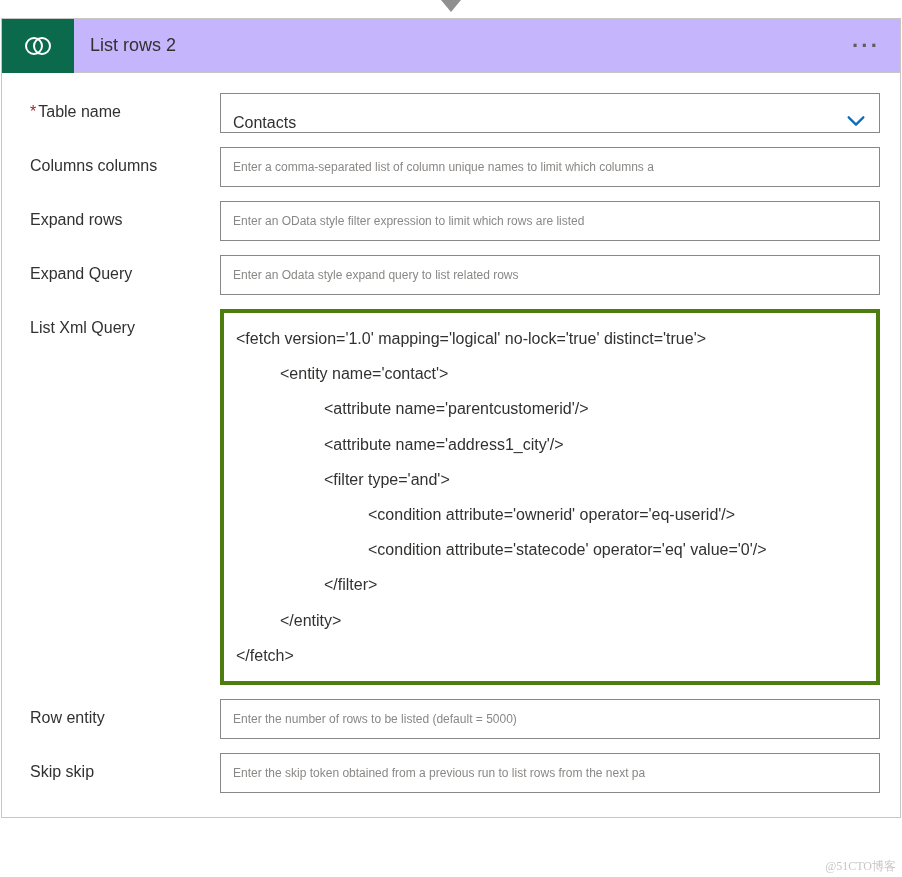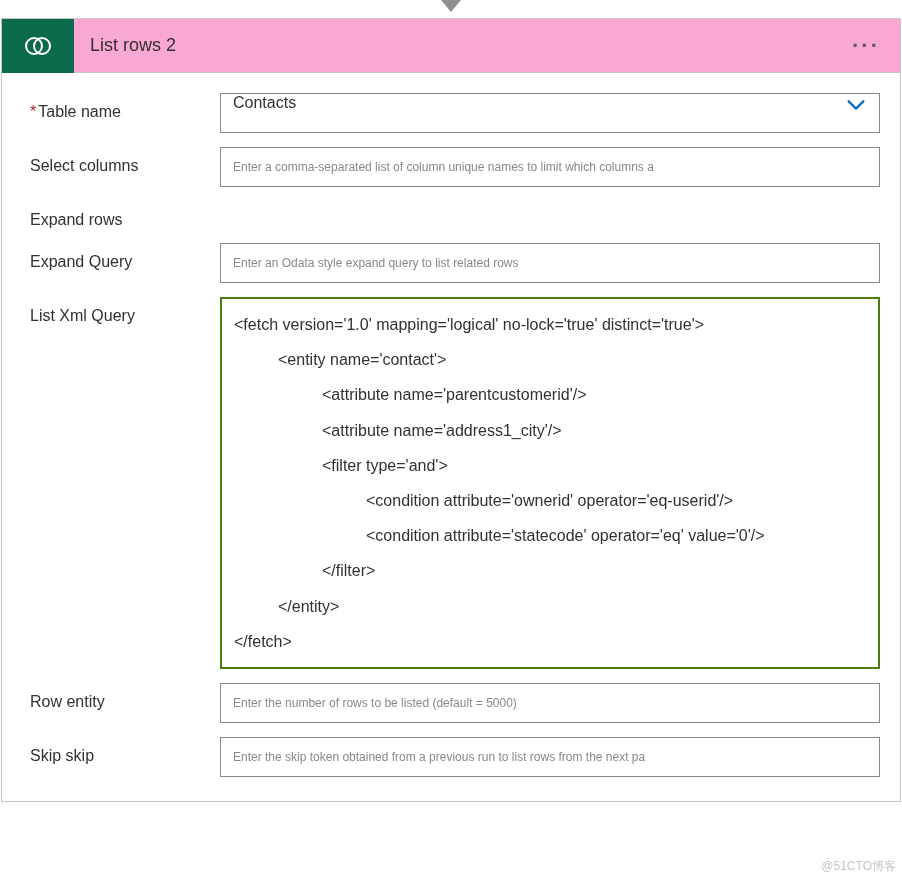--- a/index.html
+++ b/index.html
@@ -29,21 +29,21 @@
     }
     .card {
       border: 1px solid #c8c6c4;
       background: #fff;
       width: 900px;
       margin: 0 auto;
     }
     .header {
       display: flex;
       align-items: center;
-      background: #f9a8d4;
+      background: #c4b5fd;
       height: 54px;
       border-bottom: 1px solid #c8c6c4;
     }
     .header-icon {
       width: 72px;
       height: 54px;
       background: #0B6A4C;
       display: flex;
       align-items: center;
       justify-content: center;
@@ -85,21 +85,21 @@
       color: #a4262c;
       margin-right: 2px;
     }
     .form-control {
       flex: 1;
     }
     .select-box {
       border: 1px solid #8a8886;
       height: 40px;
       display: flex;
-      align-items: flex-start;
+      align-items: flex-end;
       padding: 0 12px;
       cursor: pointer;
       background: #fff;
     }
     .select-box .sel-value {
       flex: 1;
       font-size: 16px;
       color: #323130;
     }
     .select-box .chevron {
@@ -113,37 +113,38 @@
       padding: 14px 12px;
       font-size: 12px;
       font-family: inherit;
       color: #323130;
       outline: none;
     }
     .text-input::placeholder {
       color: #8a8886;
     }
     .textarea-box {
-      border: 2px solid #4d7c0f;
+      border: 4px solid #4d7c0f;
       width: 100%;
       padding: 8px 12px;
       font-size: 16px;
       font-family: inherit;
       color: #323130;
       background: #fff;
       white-space: pre;
       line-height: 2.2;
       overflow: hidden;
     }
     .watermark {
       position: fixed;
       right: 6px;
       bottom: 2px;
       font-size: 12px;
       color: #c8c6c4;
+      font-family: Liberation Serif, serif;
     }
     .ind1 { padding-left: 44px; display:block;}
     .ind2 { padding-left: 88px; display:block;}
     .ind3 { padding-left: 132px; display:block;}
   </style>
 </head>
 <body>
 
 <div class="arrow-container">
   <div class="arrow-down"></div>
@@ -173,28 +174,31 @@
           <span class="chevron">
             <svg viewBox="0 0 24 24">
                 <path d="M4 8 L12 16 L20 8" stroke="#0F6CBD" stroke-width="2.5" fill="none" stroke-linecap="round" stroke-linejoin="round"></path>
               </svg>
           </span>
         </div>
       </div>
     </div>
 
     <div class="form-row">
-      <div class="form-label">Select columns</div>
+      <div class="form-label">Columns columns</div>
       <div class="form-control">
         <input class="text-input" placeholder="Enter a comma-separated list of column unique names to limit which columns a" style="">
       </div>
     </div>
 
     <div class="form-row">
       <div class="form-label">Expand rows</div>
+      <div class="form-control">
+        <input class="text-input" placeholder="Enter an OData style filter expression to limit which rows are listed" style="">
+      </div>
     </div>
 
 
     <div class="form-row">
       <div class="form-label">Expand Query</div>
       <div class="form-control">
         <input class="text-input" placeholder="Enter an Odata style expand query to list related rows" style="">
       </div>
     </div>
 

